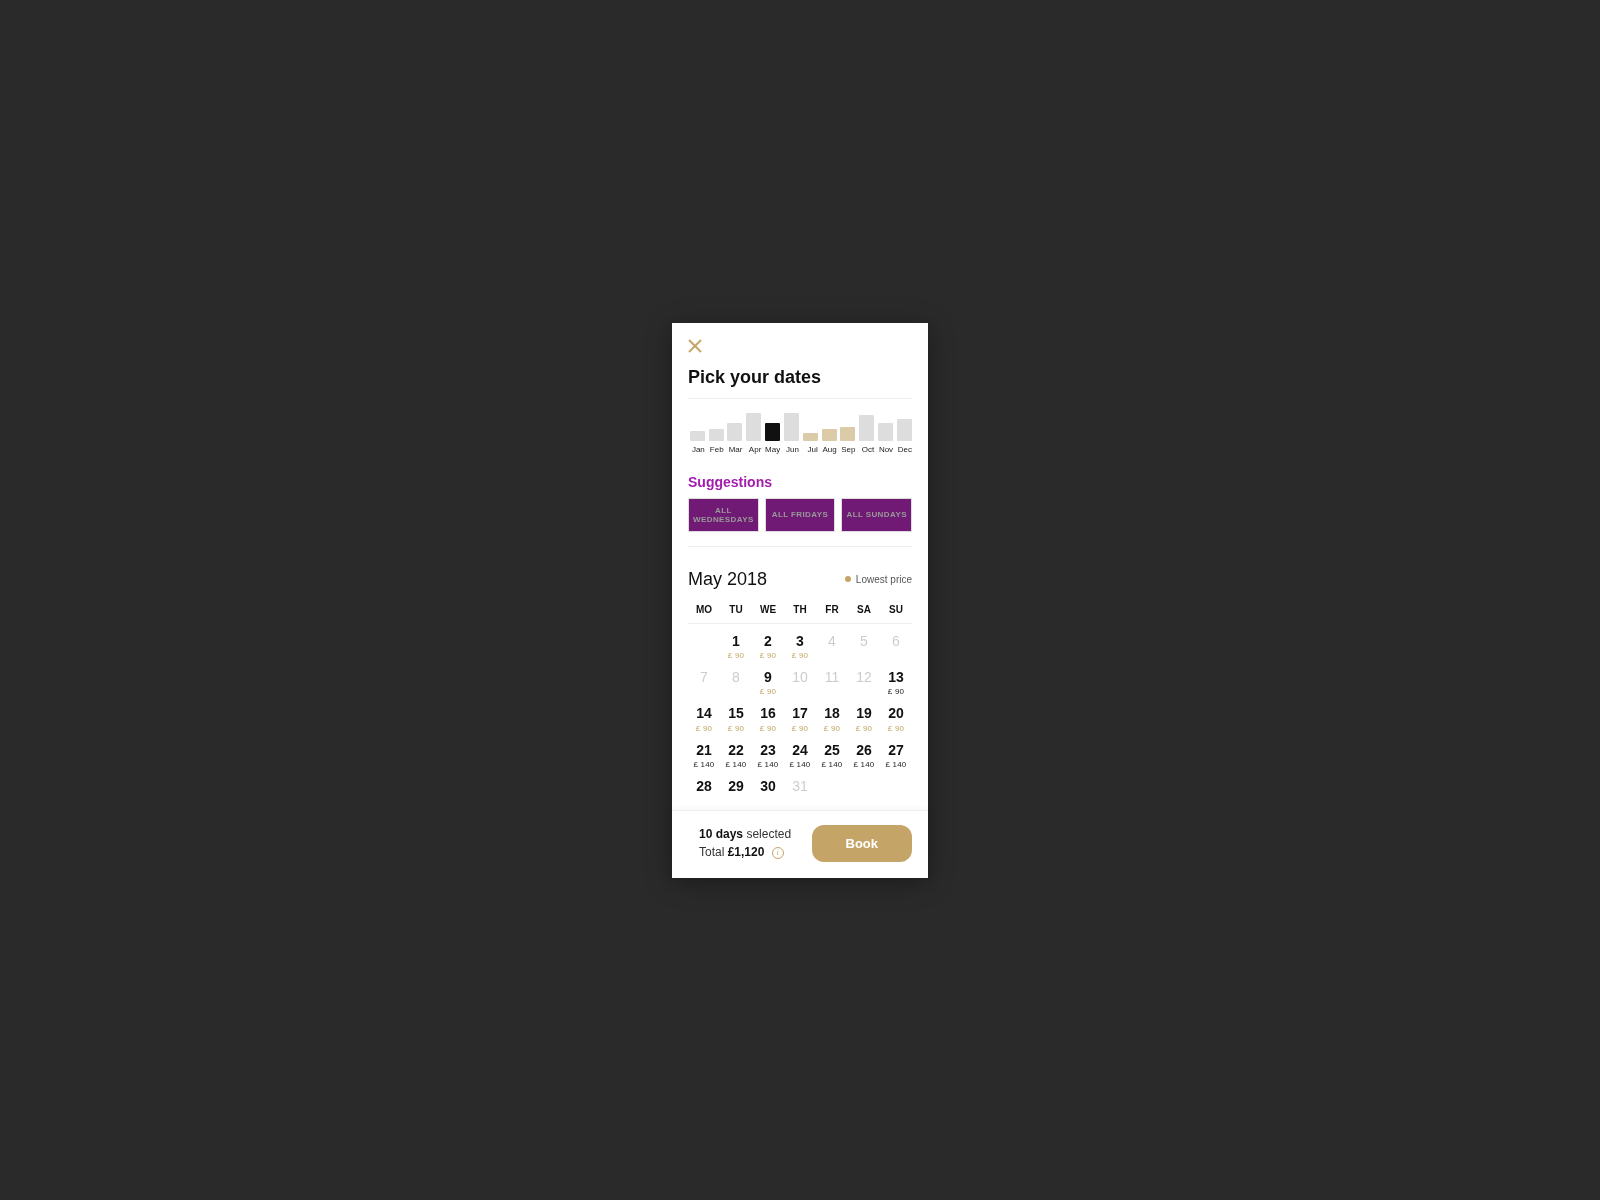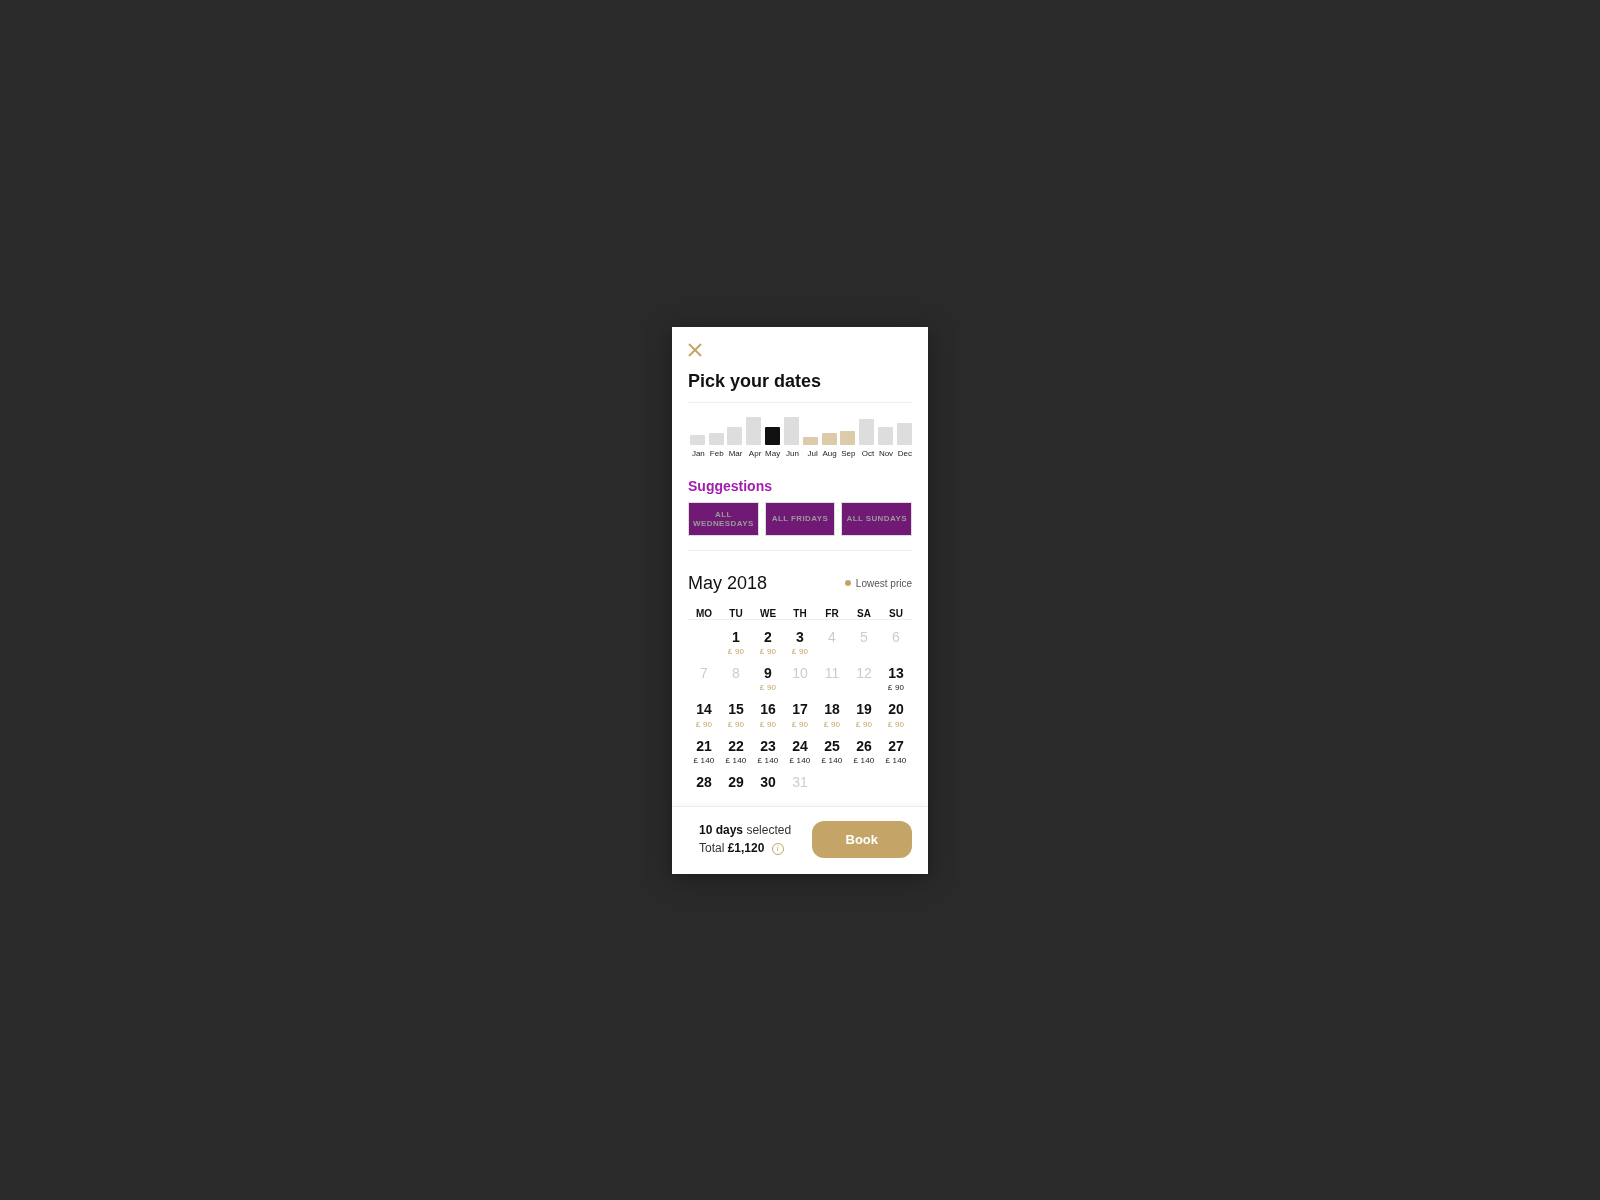--- a/index.html
+++ b/index.html
@@ -78,20 +78,21 @@
     margin-top: 22px;
   }
   .month-name { font-size: 18px; font-weight: 500; color: #111; }
   .lowest-price {
     display: flex; align-items: center; gap: 5px;
     font-size: 10px; color: #555;
   }
   .dot { width: 6px; height: 6px; border-radius: 50%; background: #C4A567; }
   .dow-row {
     display: flex; margin-top: 14px;
+    padding-bottom: 8px;
     border-bottom: 1px solid #eee;
   }
   .dow {
     flex: 1; text-align: center;
     font-size: 10px; font-weight: 700; color: #111;
   }
   .cal-grid {
     height: 186px; overflow: hidden;
   }
   .cal-row { display: flex; margin-top: 10px; }

